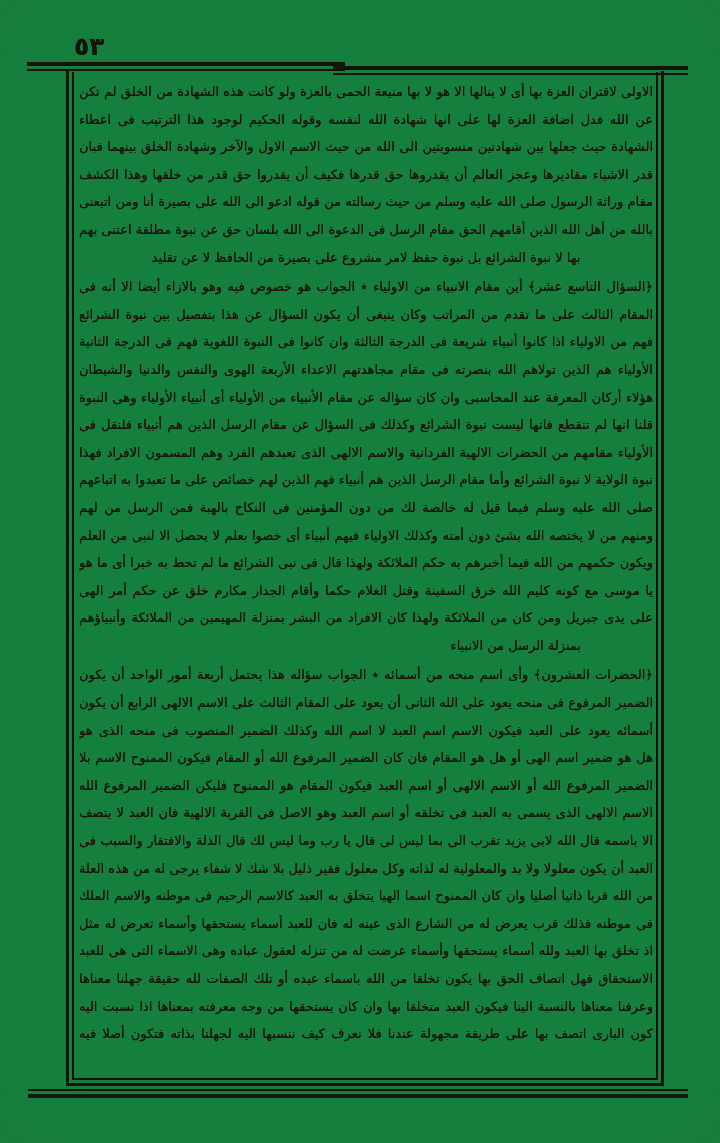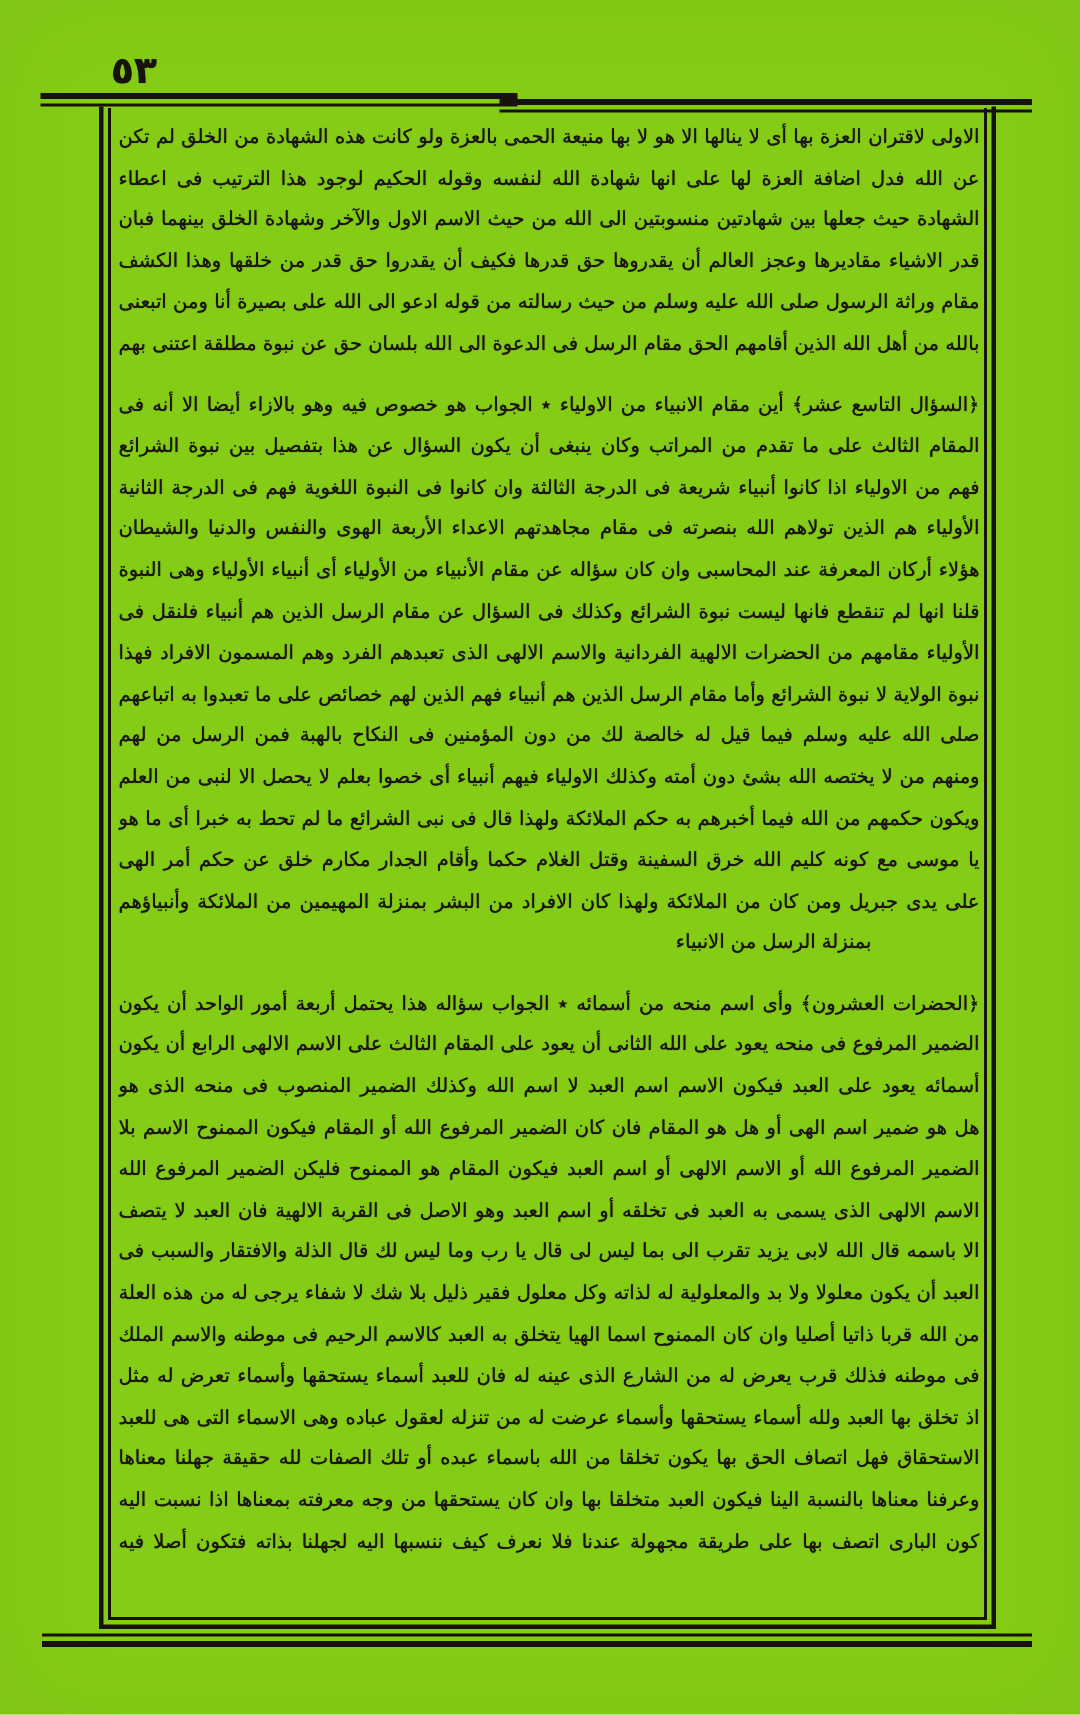--- a/index.html
+++ b/index.html
@@ -4,21 +4,21 @@
 <style>
   html, body {
     margin: 0;
     padding: 0;
     background: #f2f0ea;
   }
   .page {
     position: relative;
     width: 720px;
     height: 1143px;
-    background: #84cc16;
+    background: #15803d;
     box-shadow: inset 0 0 70px rgba(60,50,30,0.06);
     font-family: "DejaVu Sans", sans-serif;
     color: #1a150e;
     overflow: hidden;
   }
   .pagenum {
     position: absolute;
     top: 32px;
     left: 74px;
     font-size: 25px;
@@ -71,21 +71,21 @@
     border-bottom: 2px solid #17130c;
   }
   .textblock {
     position: absolute;
     left: 79px;
     top: 78px;
     width: 574px;
     direction: rtl;
     unicode-bidi: embed;
   }
-  .paragraph + .paragraph { margin-top: 13px; }
+  .paragraph + .paragraph { margin-top: 2px; }
   .line {
     height: 27.6px;
     line-height: 27.6px;
     font-size: 13px;
     color: #1a150e;
     text-shadow: 0 0 0.6px #1a150e;
     text-align: justify;
     text-align-last: justify;
     overflow: hidden;
     white-space: normal;
@@ -116,20 +116,21 @@
   </div>
 
   <div class="textblock">
       <div class="paragraph">
         <div class="line">الاولى لاقتران العزة بها أى لا ينالها الا هو لا بها منيعة الحمى بالعزة ولو كانت هذه الشهادة من الخلق لم تكن منيعة الحمى</div>
         <div class="line">عن الله فدل اضافة العزة لها على انها شهادة الله لنفسه وقوله الحكيم لوجود هذا الترتيب فى اعطاء السعادة لصاحب هذه</div>
         <div class="line">الشهادة حيث جعلها بين شهادتين منسوبتين الى الله من حيث الاسم الاول والآخر وشهادة الخلق بينهما فبان من</div>
         <div class="line">قدر الاشياء مقاديرها وعجز العالم أن يقدروها حق قدرها فكيف أن يقدروا حق قدر من خلقها وهذا الكشف من</div>
         <div class="line">مقام وراثة الرسول صلى الله عليه وسلم من حيث رسالته من قوله ادعو الى الله على بصيرة أنا ومن اتبعنى وهم العلماء</div>
         <div class="line">بالله من أهل الله الذين أقامهم الحق مقام الرسل فى الدعوة الى الله بلسان حق عن نبوة مطلقة اعتنى بهم فى أن وصفهم</div>
+        <div class="line center">بها لا نبوة الشرائع بل نبوة حفظ لامر مشروع على بصيرة من الحافظ لا عن تقليد</div>
       </div>
       <div class="paragraph">
         <div class="line">﴿السؤال التاسع عشر﴾ أين مقام الانبياء من الاولياء ٭ الجواب هو خصوص فيه وهو بالازاء أيضا الا أنه فى</div>
         <div class="line">المقام الثالث على ما تقدم من المراتب وكان ينبغى أن يكون السؤال عن هذا بتفصيل بين نبوة الشرائع والنبوة المطلقة</div>
         <div class="line">فهم من الاولياء اذا كانوا أنبياء شريعة فى الدرجة الثالثة وان كانوا فى النبوة اللغوية فهم فى الدرجة الثانية واعلم ان</div>
         <div class="line">الأولياء هم الذين تولاهم الله بنصرته فى مقام مجاهدتهم الاعداء الأربعة الهوى والنفس والدنيا والشيطان والمعرفة</div>
         <div class="line">هؤلاء أركان المعرفة عند المحاسبى وان كان سؤاله عن مقام الأنبياء من الأولياء أى أنبياء الأولياء وهى النبوة التى</div>
         <div class="line">قلنا انها لم تنقطع فانها ليست نبوة الشرائع وكذلك فى السؤال عن مقام الرسل الذين هم أنبياء فلنقل فى جوابه ان أنبياء</div>
         <div class="line">الأولياء مقامهم من الحضرات الالهية الفردانية والاسم الالهى الذى تعبدهم الفرد وهم المسمون الافراد فهذا هو مقام</div>
         <div class="line">نبوة الولاية لا نبوة الشرائع وأما مقام الرسل الذين هم أنبياء فهم الذين لهم خصائص على ما تعبدوا به اتباعهم كمحمد</div>

